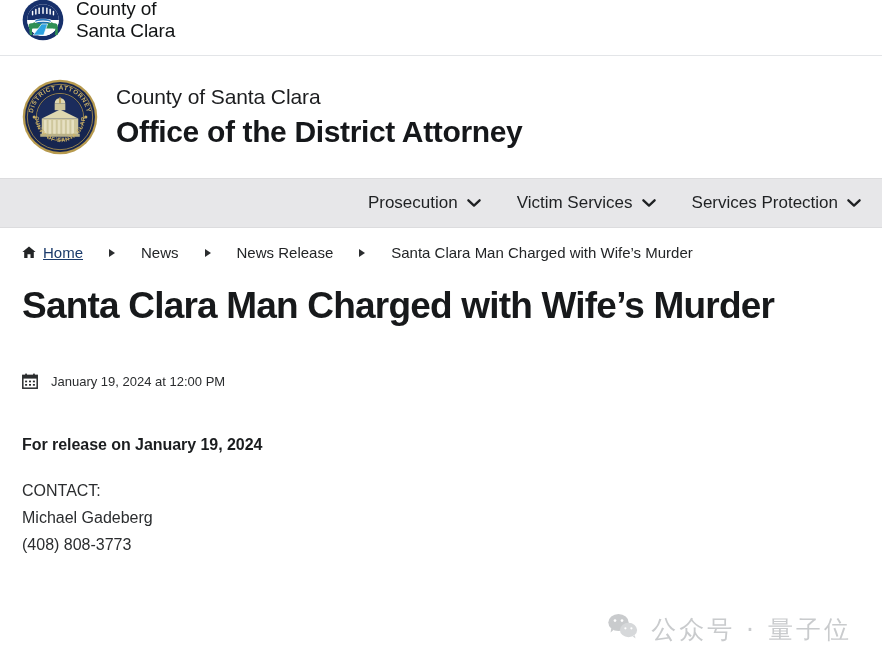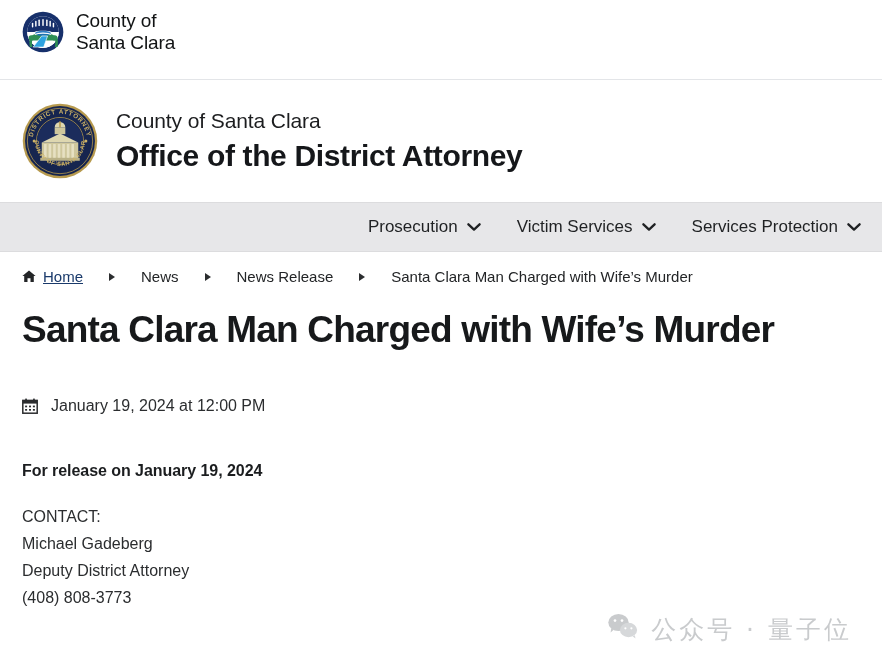--- a/index.html
+++ b/index.html
@@ -13,21 +13,21 @@
     height: 660px;
     background: #ffffff;
     font-family: "Liberation Sans", sans-serif;
     color: #1b1b1b;
     overflow: hidden;
     position: relative;
   }
 
   
   .county-bar {
-    height: 80px;
+    height: 56px;
     background: #ffffff;
     border-bottom: 1px solid #e3e5e8;
     display: flex;
     align-items: center;
     padding: 0 0 16px 22px;
   }
   .county-logo-link {
     display: flex;
     align-items: center;
     gap: 12px;
@@ -153,21 +153,21 @@
     letter-spacing: -0.8px;
     color: #17191b;
   }
 
   
   .date-row {
     display: flex;
     align-items: center;
     gap: 13px;
     margin: 44px 0 0 22px;
-    font-size: 16px;
+    font-size: 13px;
     color: #2b2d2f;
   }
   .cal-ico { width: 16px; height: 16px; display: block; }
 
   
   .article {
     margin: 42px 0 0 22px;
     font-size: 16px;
     line-height: 27px;
     color: #2b2d2f;
@@ -348,21 +348,20 @@
     </svg>
   </span>
   <span>January 19, 2024 at 12:00 PM</span>
 </div>
 
 <article class="article">
   <p class="release-line" style="margin:0;">For release on January 19, 2024</p>
   <div class="contact-block">
     <div>CONTACT:</div>
     <div>Michael Gadeberg</div>
-    <div>Deputy District Attorney</div>
     <div>(408) 808-3773</div>
   </div>
 </article>
 
 <div class="watermark">
   <span>
     <svg class="wechat-ico" viewBox="0 0 31 26">
       <ellipse cx="11.5" cy="9.5" rx="10.2" ry="8.6" fill="#c9cbcd"></ellipse>
       <path d="M7 16.5l-3.4 3.1.6-4.2z" fill="#c9cbcd"></path>
       <ellipse cx="21.5" cy="17" rx="8.6" ry="7.2" fill="#d6d8da"></ellipse>

